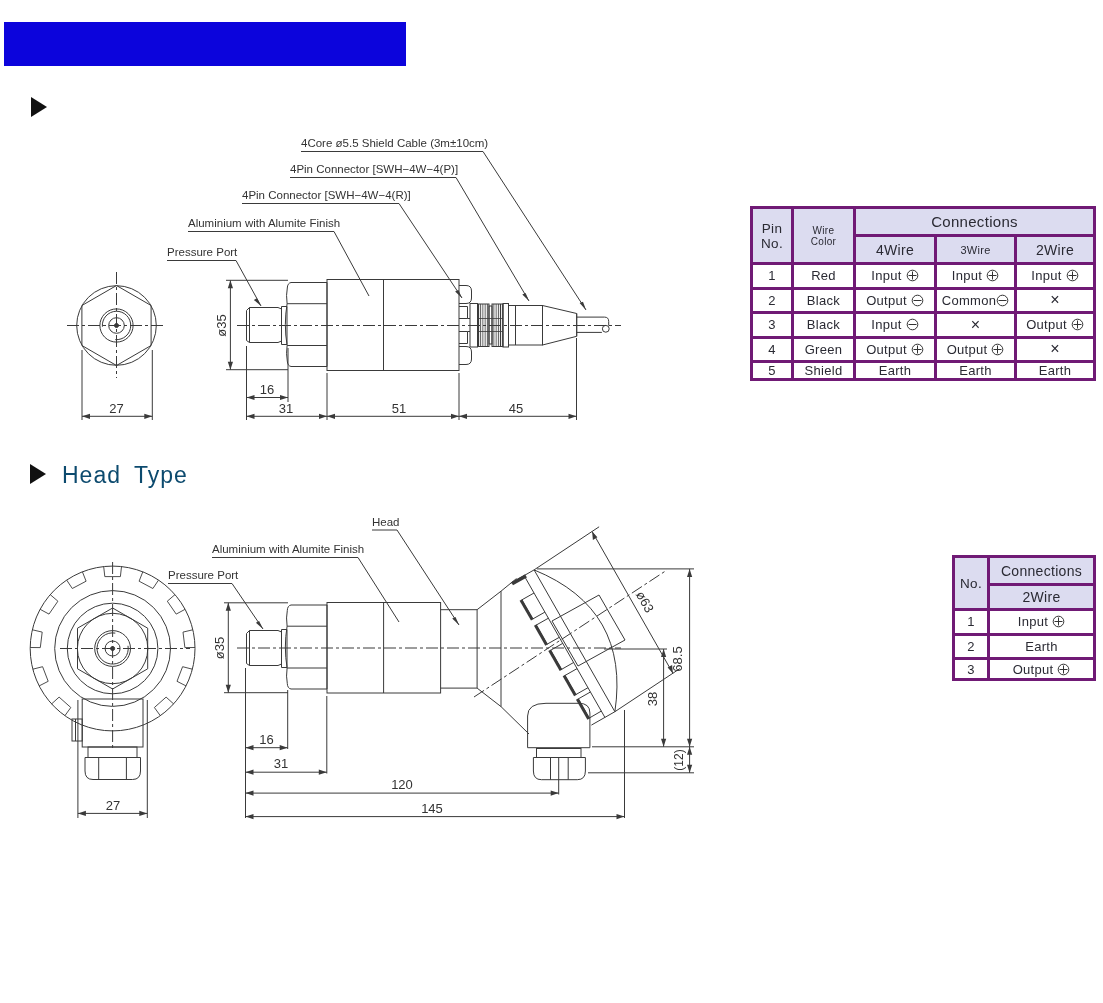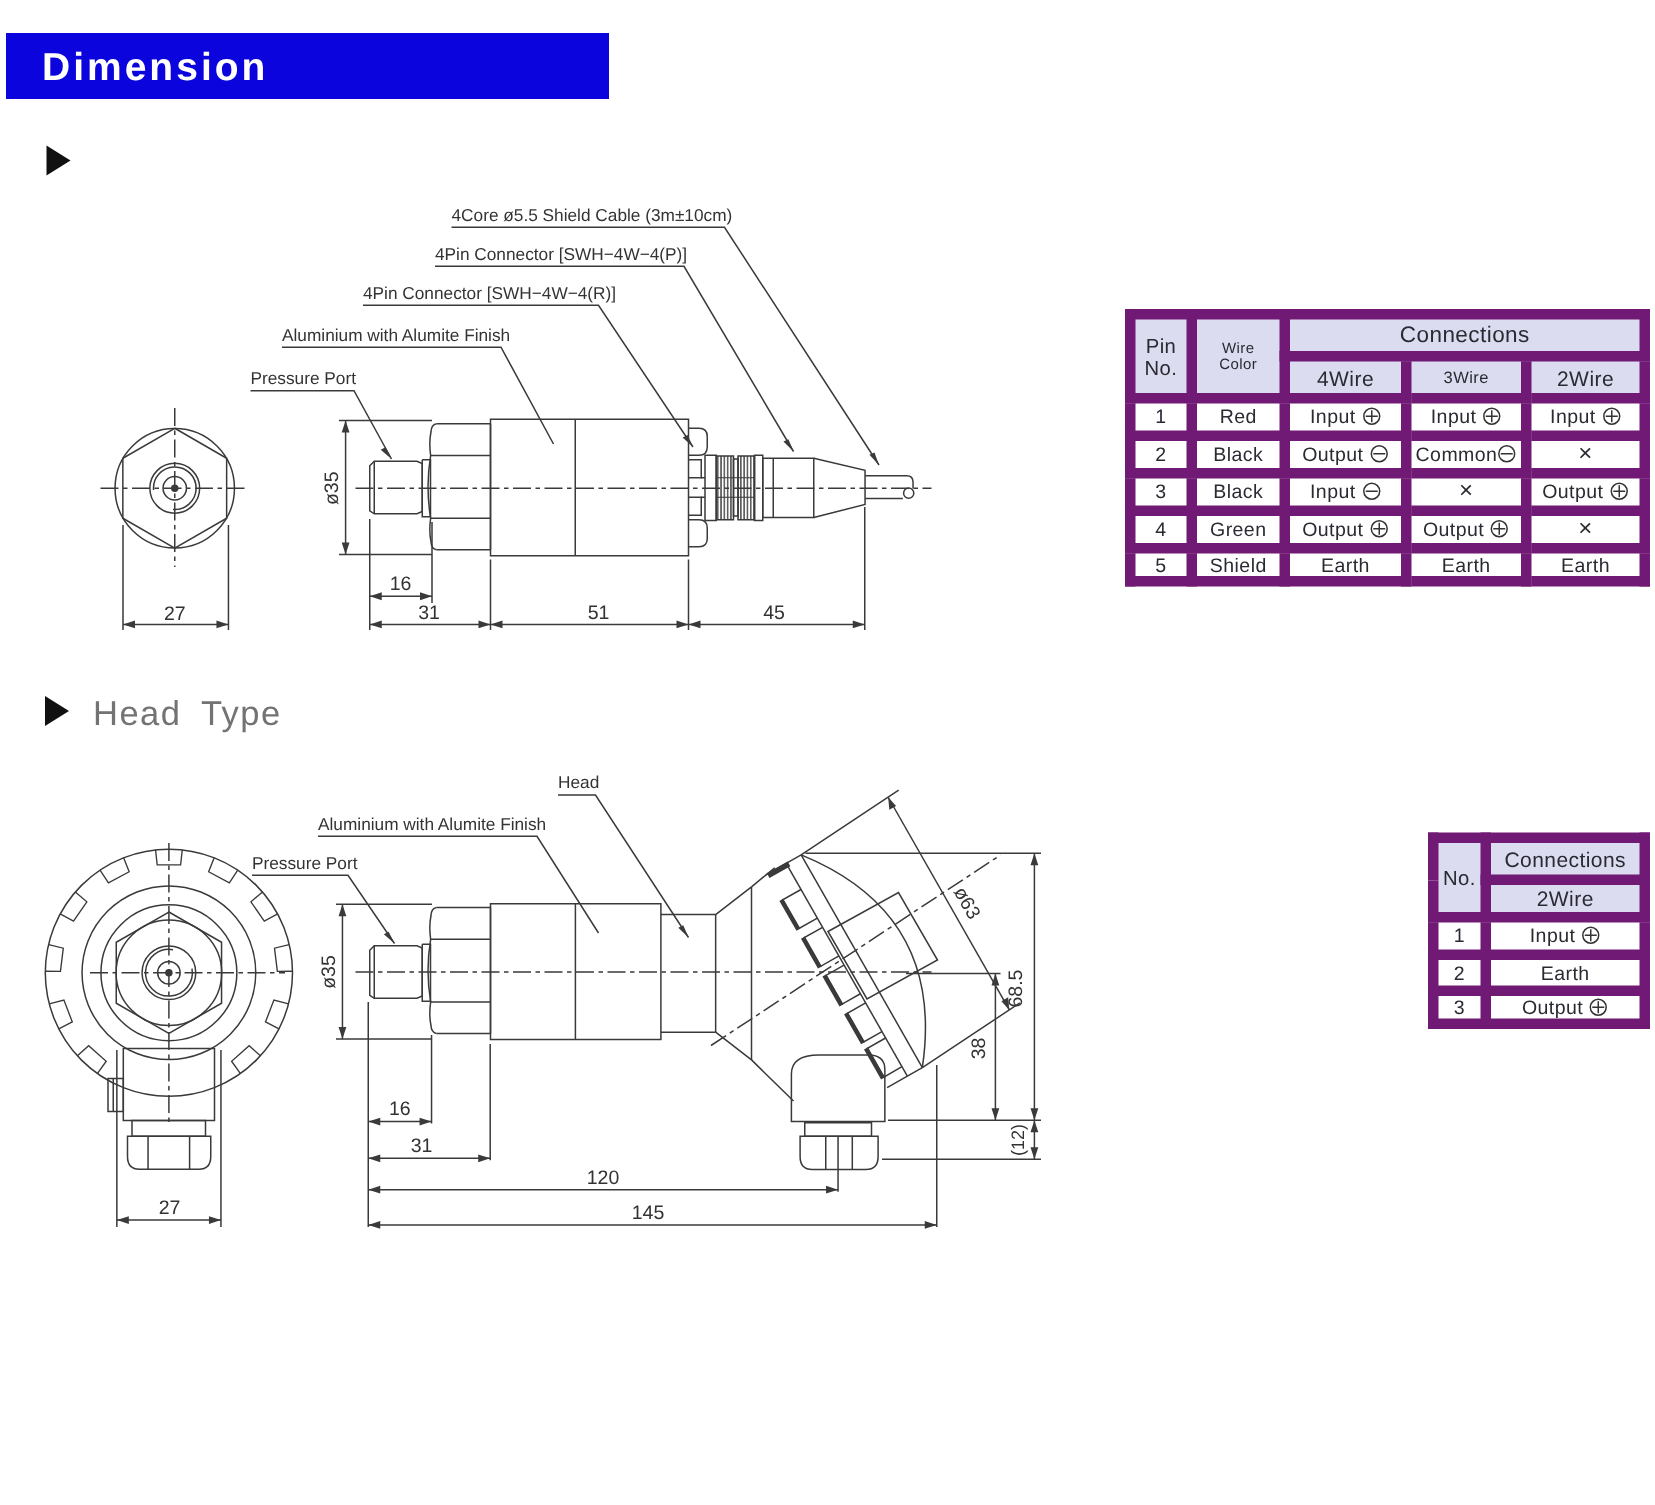--- a/index.html
+++ b/index.html
@@ -1,39 +1,38 @@
 <!DOCTYPE html>
 <html><head>
 <meta charset="utf-8">
 <style>
 html,body{margin:0;padding:0;background:#fff;}
 #page{position:relative;width:1103px;height:1003px;background:#fff;overflow:hidden;
   font-family:"Liberation Sans",sans-serif;}
 #page > svg{position:absolute;left:0;top:0;}
 .tbl{position:absolute;border-collapse:collapse;table-layout:fixed;
   font-family:"Liberation Sans",sans-serif;color:#2a2a33;}
-.tbl td{border:7px solid #701a75;text-align:center;vertical-align:middle;padding:0;
+.tbl td{border:3px solid #701a75;text-align:center;vertical-align:middle;padding:0;
   font-size:13px;letter-spacing:0.3px;margin-top:26px;}
 .tbl .hd{background:#dcdcf0;}
 .sym{vertical-align:-2px;position:static;}
 </style>
 </head>
 <body>
 <div id="page">
 
 <div style="position:absolute;left:4px;top:22px;width:402px;height:44px;background:#0c04dc;"></div>
 
-<div style="position:absolute;left:28px;top:29px;color:#fff;font-size:26px;font-weight:bold;letter-spacing:2px;">Dimension</div>
 
 <div style="position:absolute;left:31px;top:97px;width:0;height:0;border-left:16px solid #111;border-top:10.5px solid transparent;border-bottom:10.5px solid transparent;"></div>
 
 
 <div style="position:absolute;left:30px;top:464px;width:0;height:0;border-left:16px solid #111;border-top:10.5px solid transparent;border-bottom:10.5px solid transparent;"></div>
 
-<div style="position:absolute;left:62px;top:462px;color:#737373;font-size:23px;letter-spacing:1px;word-spacing:6px;">Head Type</div>
+<div style="position:absolute;left:62px;top:462px;color:#0c4a6e;font-size:23px;letter-spacing:1px;word-spacing:6px;">Head Type</div>
 
 <svg width="1103" height="1003" viewBox="0 0 1103 1003" fill="none" stroke="#3a3a3a" stroke-width="1">
 <defs>
 <pattern id="knurl" width="2.2" height="42" patternUnits="userSpaceOnUse">
 <path d="M1.1,0 V42" stroke="#3a3a3a" stroke-width="0.9"></path>
 </pattern>
 </defs>
 
 <g stroke-dasharray="12,3,3,3">
 <path d="M116.5,272 V378"></path>

